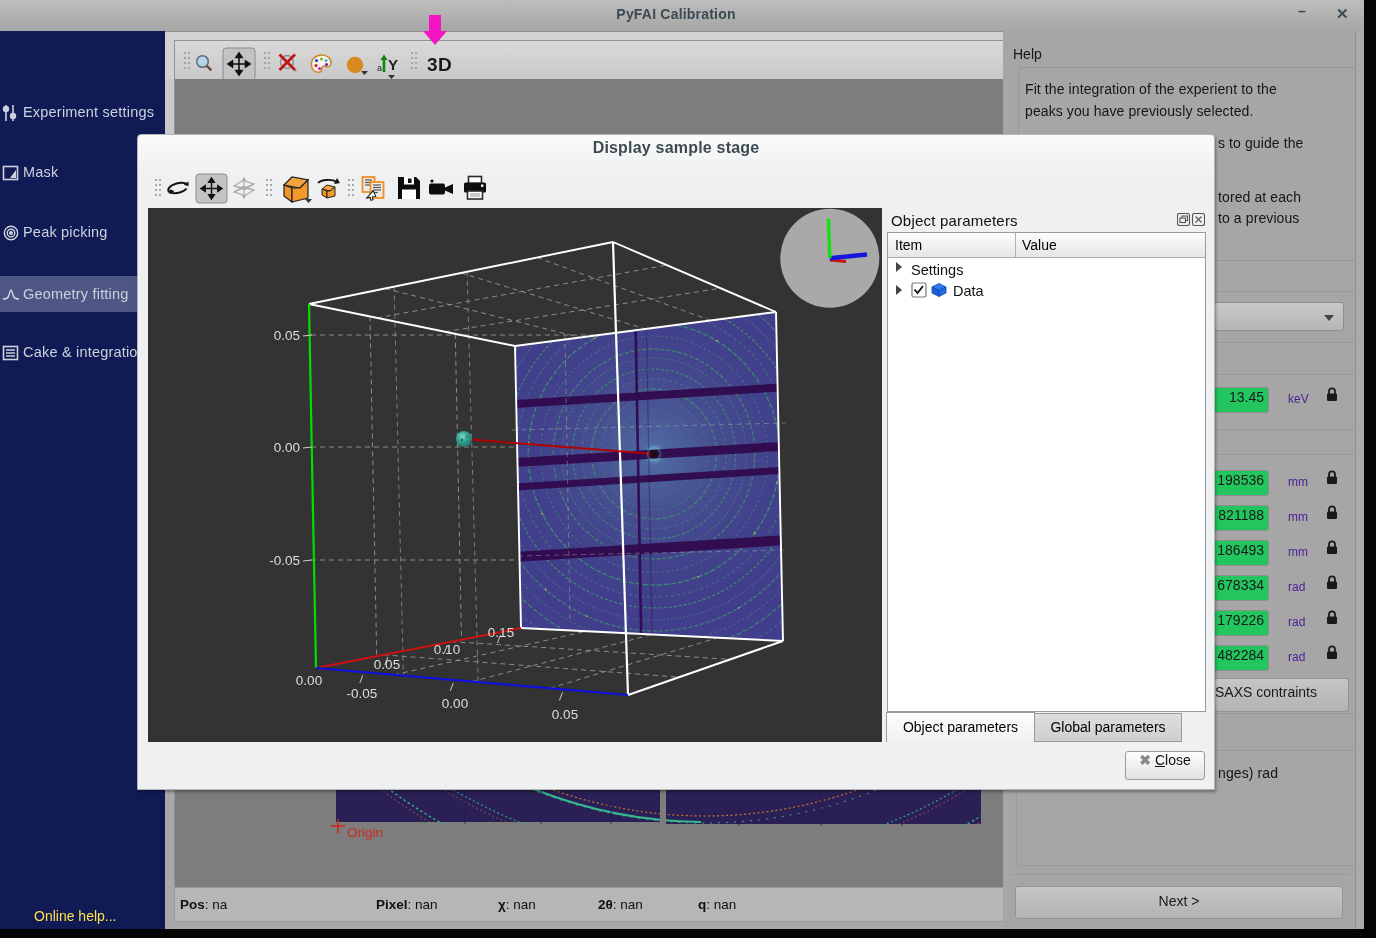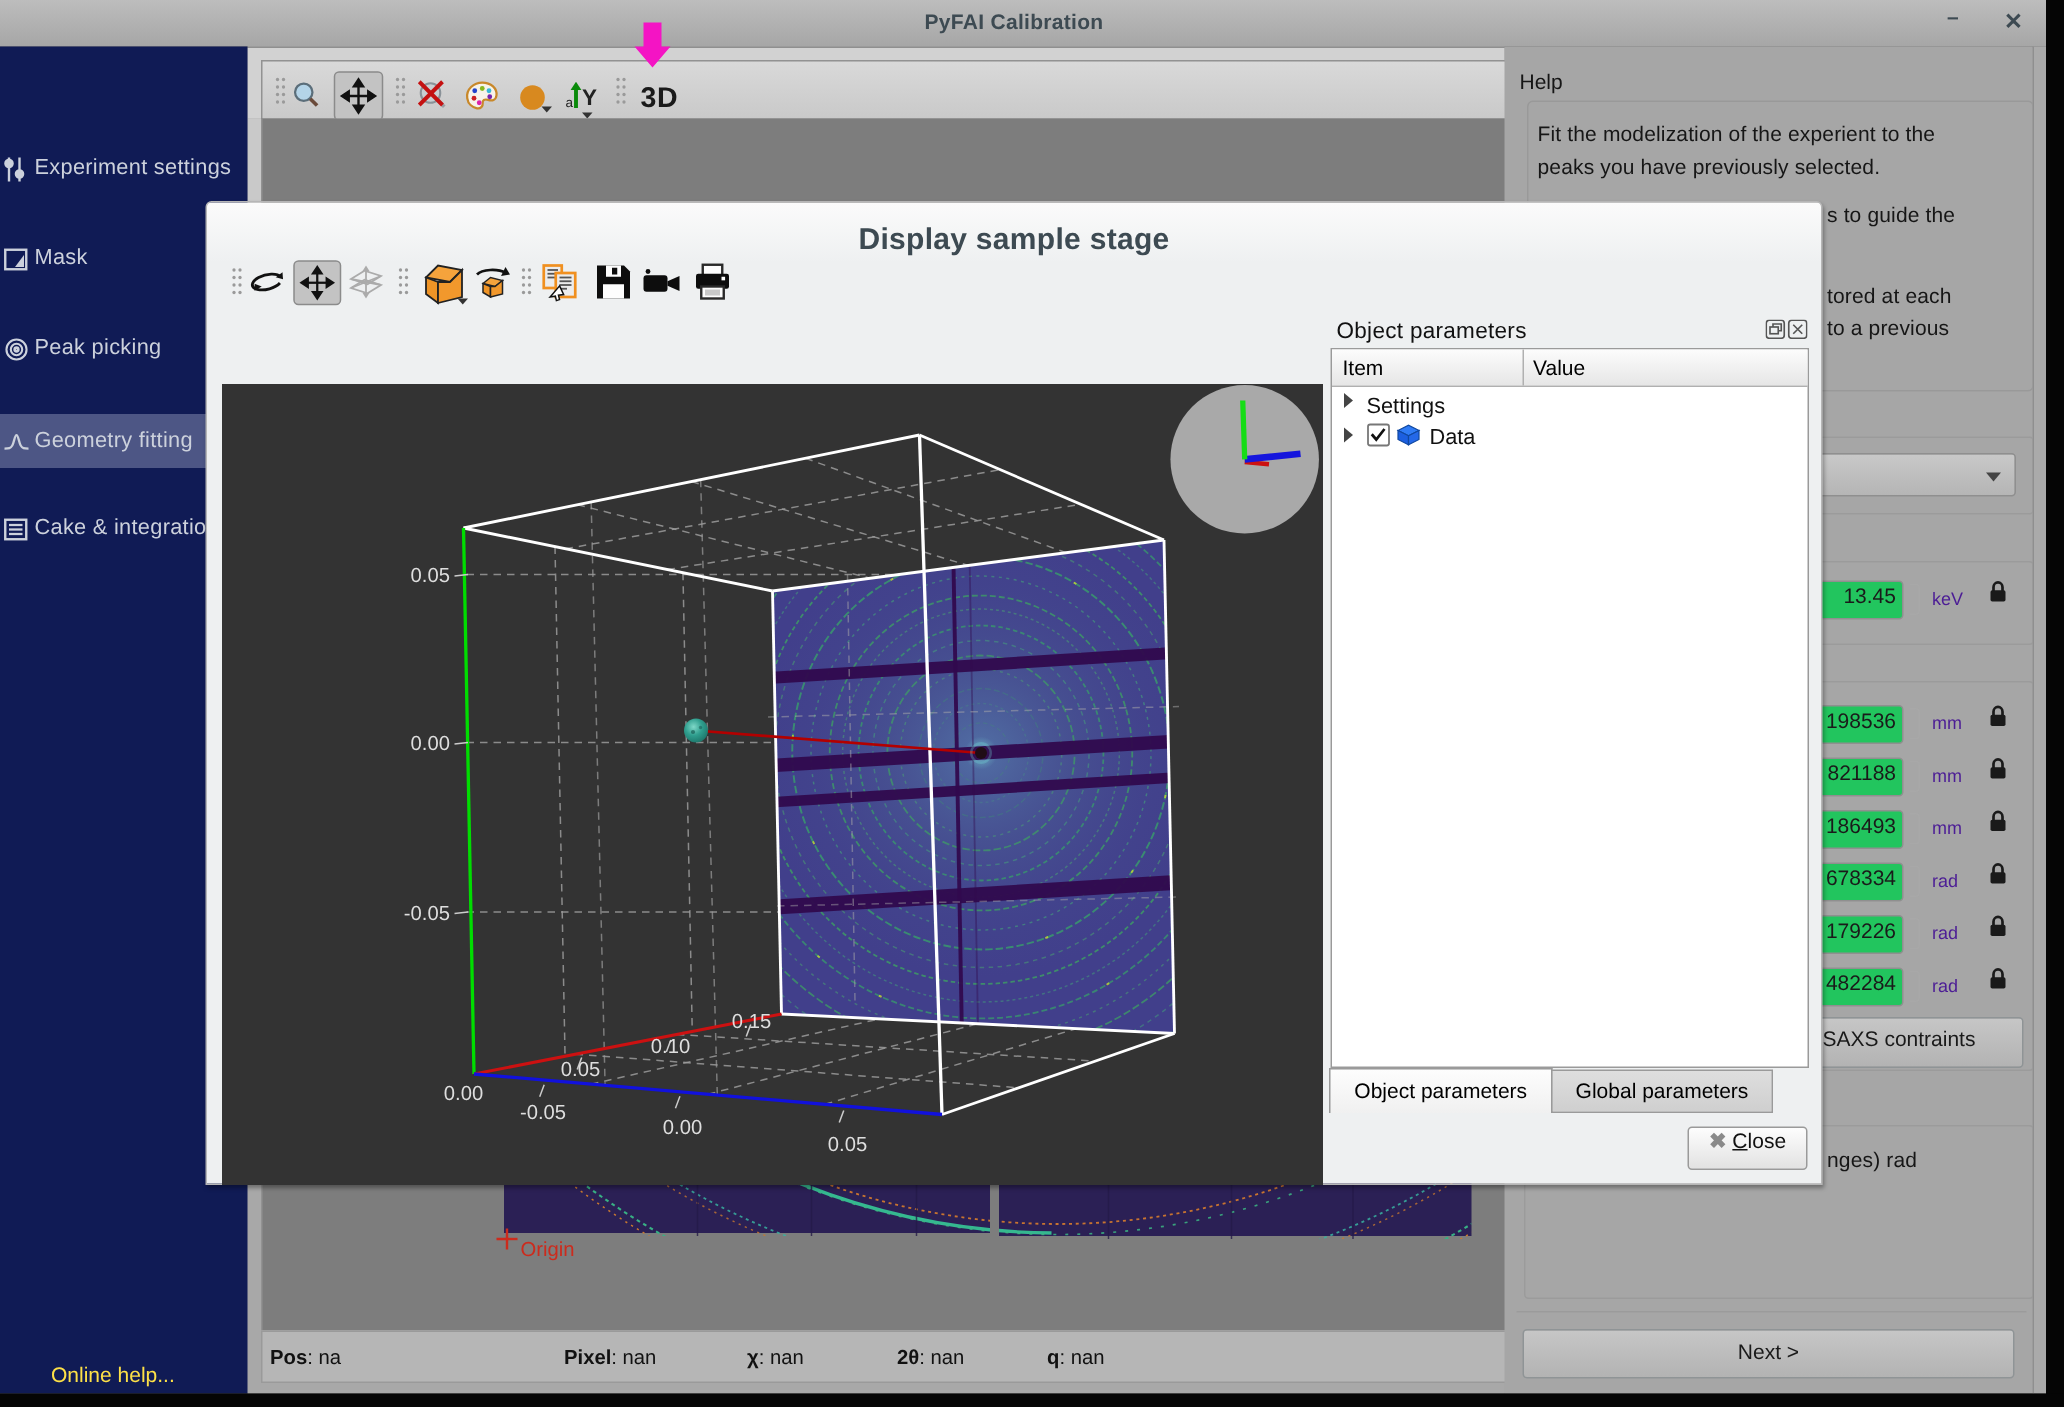--- a/index.html
+++ b/index.html
@@ -51,24 +51,24 @@
     border-radius:3px;font-size:14px;color:#1a1a1a;
     text-align:right;}
   .spinbtn{position:absolute;width:6px;background:transparent;
     border:1px solid #a8a8a8;border-left:none;border-radius:0 3px 3px 0;}
   .grpbox{position:absolute;border:1px solid #9b9b9b;border-radius:3px;}
   
   #dialog{left:137px;top:134px;width:1076px;height:654px;
     background:linear-gradient(#fbfbfb,#eef0f1 40px,#eef0f1);
     border:1px solid #b6b6b6;border-radius:4px 4px 0 0;
     box-shadow:1px 2px 3px rgba(0,0,0,.35);}
-  #dlgtitle{position:absolute;left:0;top:12px;width:100%;text-align:center;
-    font-size:20px;font-weight:bold;color:#3d4a52;padding-top:2px;letter-spacing:.2px;}
+  #dlgtitle{position:absolute;left:0;top:2px;width:100%;text-align:center;
+    font-size:16px;font-weight:bold;color:#3d4a52;padding-top:2px;letter-spacing:.2px;}
   #viewport{position:absolute;left:10px;top:73px;width:734px;height:534px;
-    background:#333333;margin-top:48px;}
+    background:#333333;}
   #dockpanel{position:absolute;left:749px;top:73px;width:319px;height:504px;}
   #dockhdr{position:absolute;left:0;top:0;width:319px;height:24px;font-size:15px;
     color:#111;}
   #treebox{position:absolute;left:0;top:24px;width:317px;height:478px;
     border:1px solid #9a9a9a;background:#fff;}
   .tab{position:absolute;top:0;height:28px;text-align:center;
     border:1px solid #9a9a9a;}
   #closebtn{position:absolute;left:987px;top:616px;width:78px;height:27px;
     background:linear-gradient(#fdfdfd,#e2e2e2);border:1px solid #9a9a9a;
     border-radius:3px;font-size:14px;color:#111;text-align:center;}
@@ -263,21 +263,21 @@
     <span class="stxt" style="left:423px"><b>2θ</b>: nan</span>
     <span class="stxt" style="left:523px"><b>q</b>: nan</span>
   </div>
   <div class="abs" id="rightpanel">
     <div style="position:absolute;left:10px;top:15px;font-size:14px;color:#161616">Help</div>
     <div id="helpbox"></div>
     <div class="grpbox" style="left:13px;top:260px;width:338px;height:50px"></div>
     <div class="grpbox" style="left:13px;top:343px;width:338px;height:54px"></div>
     <div class="grpbox" style="left:13px;top:423px;width:338px;height:258px"></div>
     <div class="grpbox" style="left:13px;top:719px;width:338px;height:114px"></div>
-    <div class="htext" style="left:22px;top:50px">Fit the modelization of the experient to the</div>
+    <div class="htext" style="left:22px;top:50px">Fit the integration of the experient to the</div>
     <div class="htext" style="left:22px;top:72px">peaks you have previously selected.</div>
     <div class="htext" style="left:215px;top:104px">s to guide the</div>
     <div class="htext" style="left:215px;top:158px">tored at each</div>
     <div class="htext" style="left:215px;top:179px">to a previous</div>
 
     <div style="position:absolute;left:30px;top:271px;width:309px;height:27px;
       background:linear-gradient(#c8c8c8,#b5b5b5);border:1px solid #8f8f8f;border-radius:3px;"></div>
     <svg class="abs" style="left:320px;top:283px" width="12" height="8">
         <path d="M1 1 l10 0 l-5 6 Z" fill="#444"></path>
       </svg>

